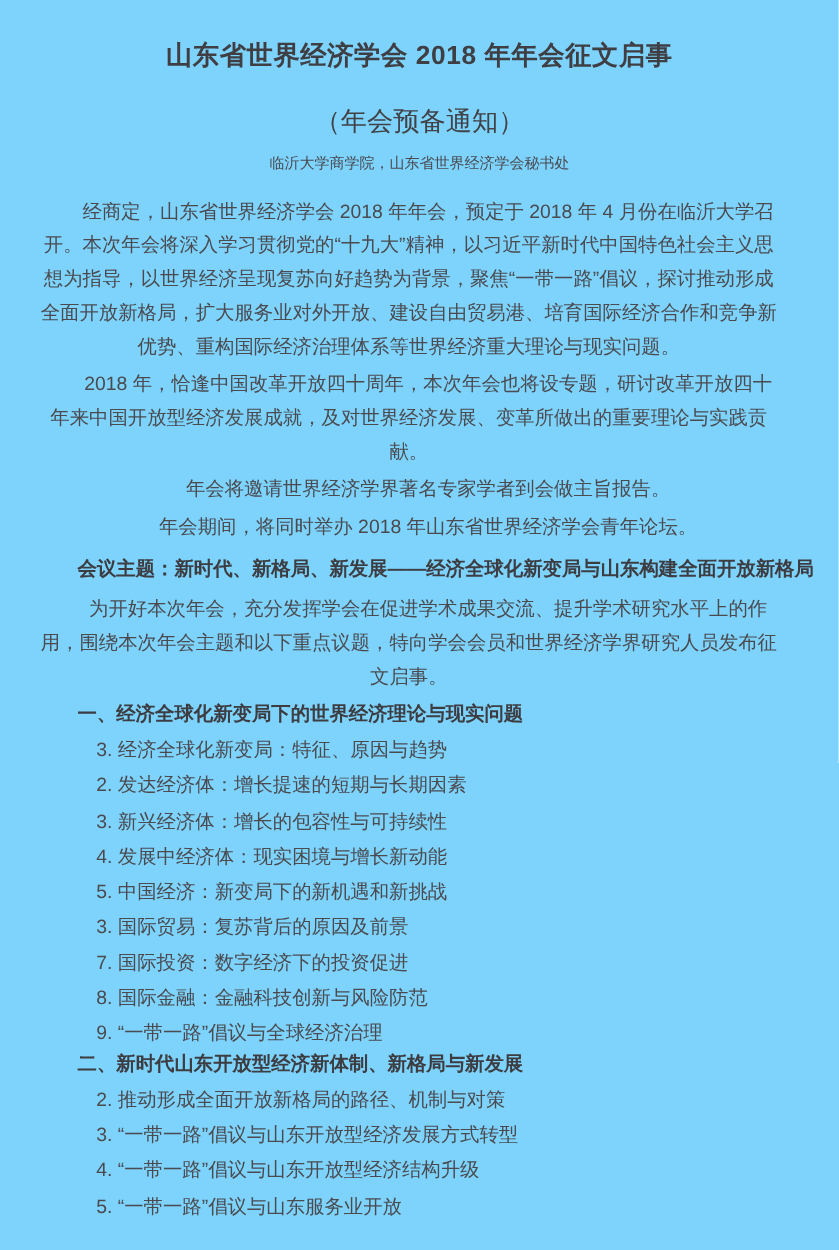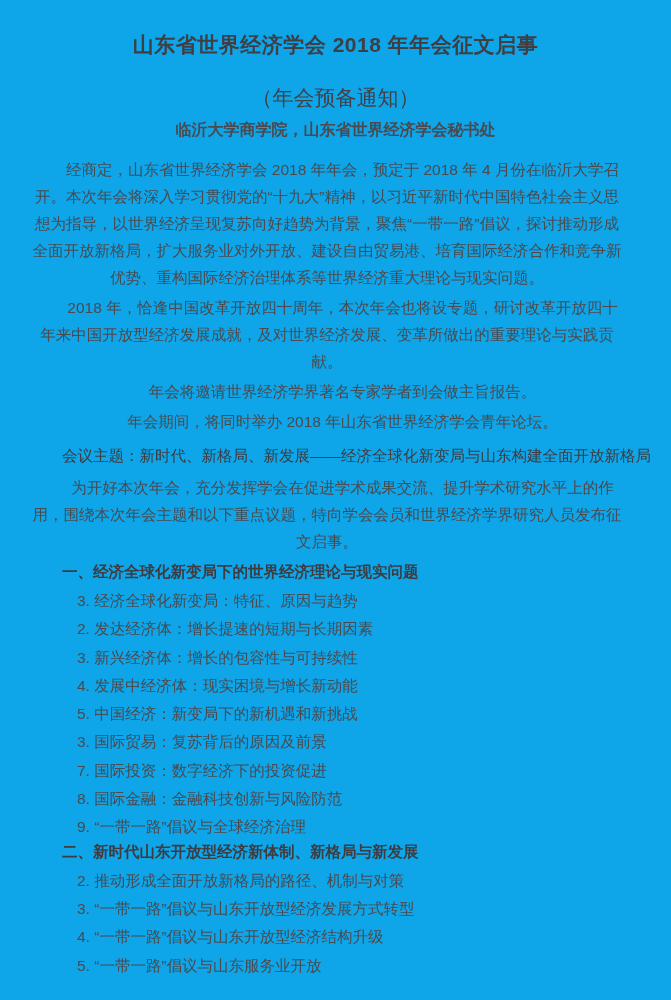--- a/index.html
+++ b/index.html
@@ -1,21 +1,21 @@
 <!DOCTYPE html>
 <html><head>
 <meta charset="utf-8">
 <style>
   * { box-sizing: border-box; }
   html, body { margin: 0; padding: 0; background: #ffffff; }
   .page {
     position: relative;
     width: 671px;
     height: 1000px;
-    background: #0ea5e9;
+    background: #7dd3fc;
     overflow: hidden;
     font-family: "Liberation Sans", "DejaVu Sans", sans-serif;
     color: #4a4a4f;
     -webkit-font-smoothing: antialiased;
   }
   .doc-title {
     margin: 0;
     padding-top: 30px;
     text-align: center;
     font-size: 21px;
@@ -28,35 +28,35 @@
     margin: 26px 0 0;
     text-align: center;
     font-size: 21px;
     line-height: 24px;
     font-weight: 500;
     color: #414146;
   }
   .doc-byline {
     margin: 11px 0 1px;
     text-align: center;
-    font-size: 16px;
+    font-size: 12px;
     line-height: 18px;
-    font-weight: 700;
+    font-weight: 400;
     color: #4a4a4f;
   }
   .doc-body {
     margin: 17px 48px 0 31px;
     font-size: 15.5px;
     line-height: 27px;
   }
   .para { margin: 0 0 3px; }
   .indent { text-indent: 2em; text-align: center; }
   .theme-heading {
     margin: 7px 0 5px;
-    font-weight: 400;
+    font-weight: 700;
     color: #3c3c41;
     text-indent: 2em;
     white-space: nowrap;
     overflow: visible;
   }
   .section-heading {
     margin: 3px 0 0;
     font-weight: 700;
     color: #3c3c41;
     text-indent: 2em;

